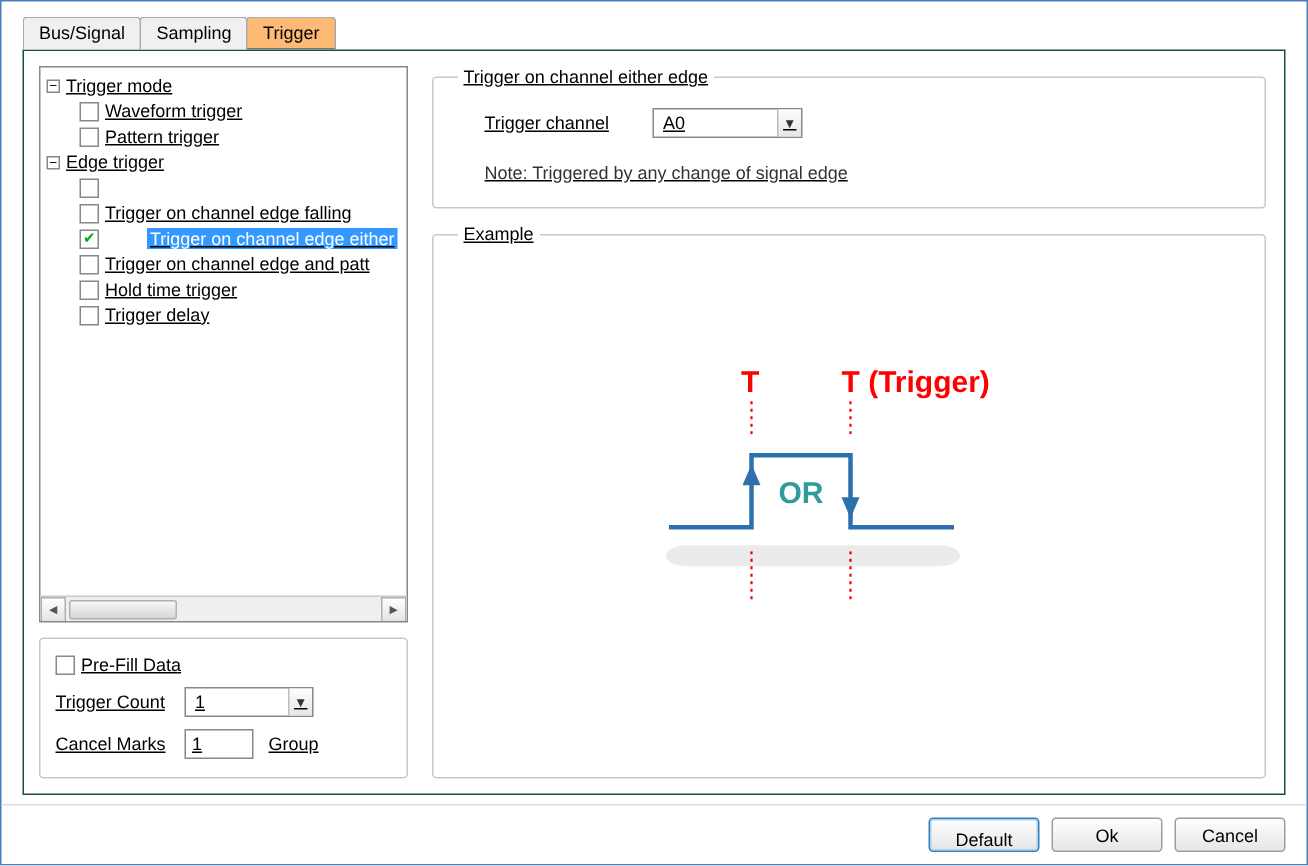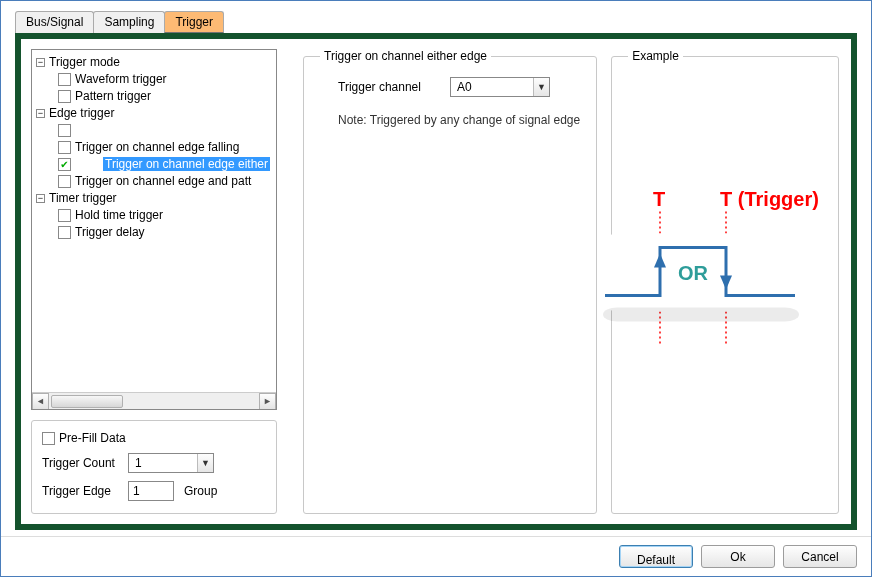--- a/index.html
+++ b/index.html
@@ -53,24 +53,25 @@
     margin-right:-1px;
     border-radius:3px 3px 0 0;
     position:relative;
   }
   .tab.active {
     background:#fdba74; z-index:2;
     border-bottom:1px solid #737373;
   }
   .tab-body {
     flex:1;
-    border:6px solid #14532d;
+    border:1px solid #14532d;
     padding:10px;
     display:flex;
-    gap:24px;
+    gap:14px;
+    text-decoration:underline;
   }
   
   .leftcol { width:246px; display:flex; flex-direction:column; }
   .tree-wrap {
     flex:1;
     border:1px solid #888;
     background:#fff;
     padding:4px 0 0 4px;
     overflow:hidden;
     position:relative;
@@ -131,21 +132,21 @@
   }
   .combo .val { flex:1; padding:0 6px; }
   .combo .dd {
     width:16px; height:100%;
     display:flex;align-items:center;justify-content:center;
     border-left:1px solid #bbb;
     font-size:9px; color:#333;
     background:linear-gradient(#fdfdfd,#e6e6e6);
   }
   
-  .rightcol { flex:1; display:flex; flex-direction:row; gap:10px; }
+  .rightcol { flex:1; display:flex; flex-direction:column; gap:10px; }
   fieldset.grp {
     border:1px solid #c8c8c8; border-radius:3px;
     padding:14px 16px 16px 16px;
   }
   fieldset.grp > legend { padding:0 4px; color:#000; }
   .fr-row { display:flex; align-items:center; margin-bottom:16px;}
   .fr-row .flabel { width:130px; padding-left:18px; }
   .note { padding-left:18px; color:#333; }
   .example-box { flex:1; position:relative; }
   .diagram {
@@ -195,23 +196,20 @@
             <div class="leaf"><span class="cb"></span><span class="lbl">Pattern trigger</span></div>
 
             <div class="node">
               <span class="tog">−</span><span class="lbl">Edge trigger</span>
             </div>
             <div class="leaf"><span class="cb"></span></div>
             <div class="leaf"><span class="cb"></span><span class="lbl">Trigger on channel edge falling</span></div>
             <div class="leaf sel"><span class="cb">✔</span><span class="lbl">Trigger on channel edge either</span></div>
             <div class="leaf"><span class="cb"></span><span class="lbl">Trigger on channel edge and patt</span></div>
 
-            <div class="node">
-              <span class="tog">−</span><span class="lbl">Timer trigger</span>
-            </div>
             <div class="leaf"><span class="cb"></span><span class="lbl">Hold time trigger</span></div>
             <div class="leaf"><span class="cb"></span><span class="lbl">Trigger delay</span></div>
           </div>
           <div style="position:absolute;left:0;right:0;bottom:0;">
             <div class="hscroll">
               <div class="ar">◄</div>
               <div class="track">
                   <div class="thumb"></div>
                 </div>
               <div class="ar">►</div>
@@ -225,21 +223,21 @@
             <span>Pre-Fill Data</span>
           </div>
           <div class="row">
             <span class="rlabel">Trigger Count</span>
             <div class="combo" style="width:86px">
               <span class="val">1</span>
               <span class="dd">▼</span>
             </div>
           </div>
           <div class="row">
-            <span class="rlabel">Trigger Edge</span>
+            <span class="rlabel">Cancel Marks</span>
             <input class="txtinput" style="width: 46px;" value="1">
             <span style="margin-left:10px">Group</span>
           </div>
         </div>
       </div>
 
       <div class="rightcol">
         <fieldset class="grp">
           <legend>Trigger on channel either edge</legend>
           <div class="fr-row">

